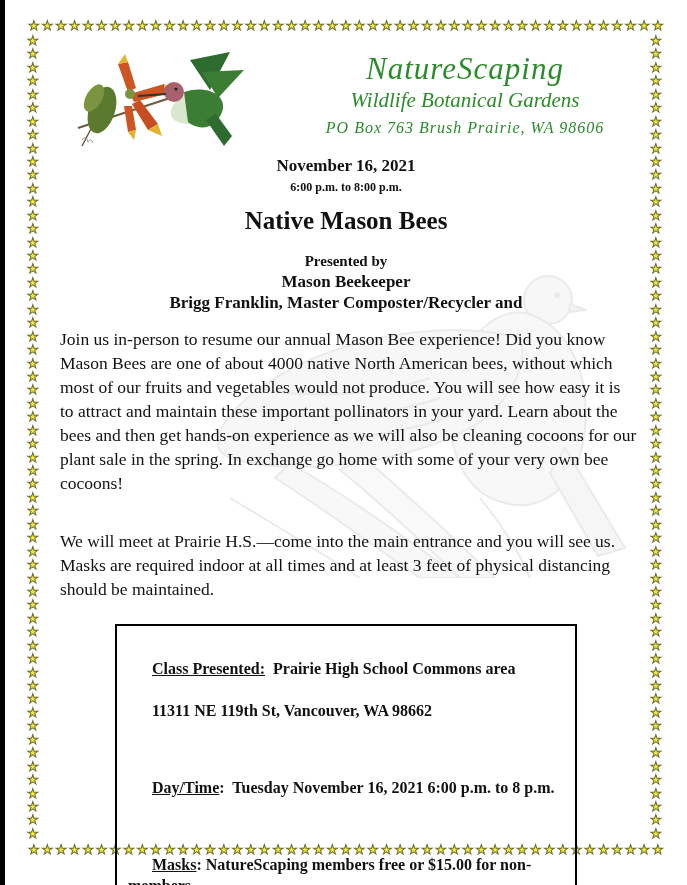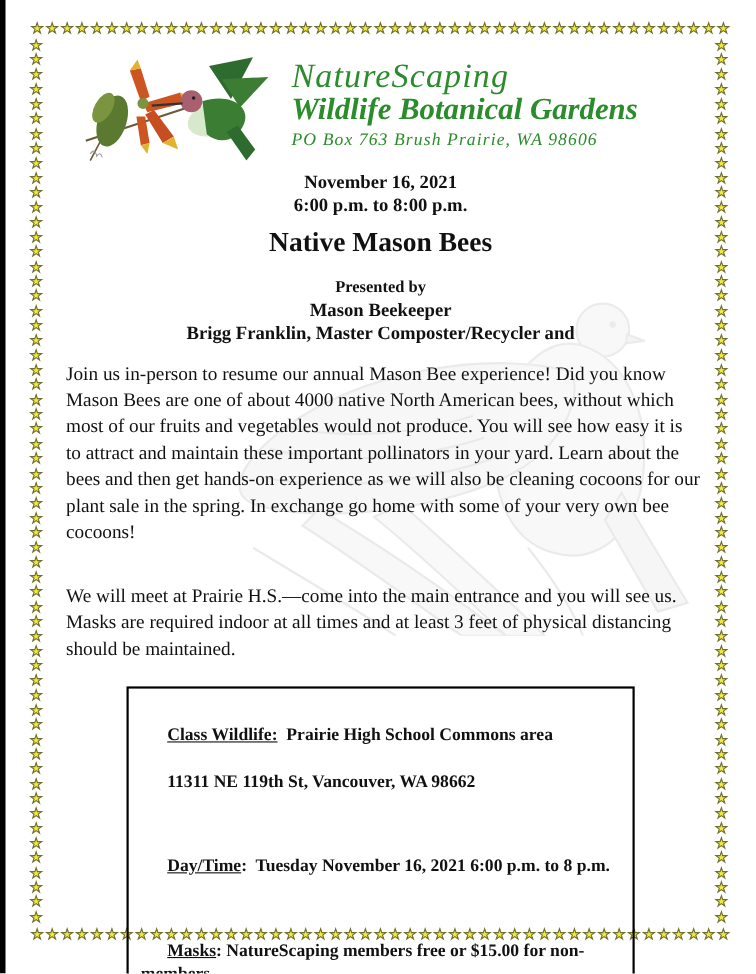--- a/index.html
+++ b/index.html
@@ -18,27 +18,27 @@
   .border-top{top:19px;}
   .border-bottom{top:843px;}
   .border-col{position:absolute;top:34px;height:806px;display:flex;flex-direction:column;justify-content:space-between;width:14px;}
   .border-left{left:27px;}
   .border-right{left:650px;}
   
   .watermark{position:absolute;left:110px;top:248px;width:545px;height:330px;opacity:0.17;z-index:0;pointer-events:none;}
   
   .content{position:absolute;left:40px;top:46px;width:612px;z-index:1;}
   .hummingbird{position:absolute;left:32px;top:2px;width:176px;height:106px;}
-  .org-block{position:absolute;left:225px;top:6px;width:400px;text-align:left;color:#2a8c2a;font-style:italic;}
+  .org-block{position:absolute;left:225px;top:6px;width:400px;text-align:center;color:#2a8c2a;font-style:italic;}
   .org-name{font-size:31px;letter-spacing:1px;line-height:34px;}
-  .org-sub{font-size:28px;line-height:28px;font-weight:bold;}
+  .org-sub{font-size:21px;line-height:28px;}
   .org-addr{font-size:16px;line-height:28px;letter-spacing:1px;}
   .event-block{padding-top:110px;text-align:center;font-weight:bold;}
   .event-date{font-size:17px;line-height:20px;margin-bottom:1px;}
-  .event-time{font-size:17px;line-height:20px;}
+  .event-time{font-size:12px;line-height:20px;}
   .event-title{font-size:25px;line-height:26px;margin-top:11px;}
   .event-presented{font-size:15px;line-height:19px;margin-top:18px;}
   .event-presenter{font-size:17px;line-height:21px;}
   .para{font-size:17.5px;line-height:24px;margin:0 14px 0 20px;white-space:pre-wrap;}
   .para1{margin-top:14px;}
   .para2{margin-top:34px;}
   
   .info-box{
     margin:23px 0 0 75px;width:437px;border:2px solid #000;
     padding:11px 10px 20px 11px;font-weight:bold;font-size:16px;line-height:21px;
@@ -333,21 +333,21 @@
     <div class="event-presented">Presented by</div>
     <div class="event-presenter">Mason Beekeeper</div>
     <div class="event-presenter">Brigg Franklin, Master Composter/Recycler and</div>
   </div>
 
   <p class="para para1">Join us in-person to resume our annual Mason Bee experience! Did you know Mason Bees are one of about 4000 native North American bees, without which most of our fruits and vegetables would not produce. You will see how easy it is to attract and maintain these important pollinators in your yard. Learn about the bees and then get hands-on experience as we will also be cleaning cocoons for our plant sale in the spring. In exchange go home with some of your very own bee cocoons!</p>
   <p class="para para2">We will meet at Prairie H.S.—come into the main entrance and you will see us. Masks are required indoor at all times and at least 3 feet of physical distancing should be maintained.</p>
 
   <div class="info-box">
     <div class="info-section">
-      <span class="u">Class Wildlife:</span><span>  Prairie High School Commons area</span><br>
+      <span class="u">Class Presented:</span><span>  Prairie High School Commons area</span><br>
       <span>11311 NE 119th St, Vancouver, WA 98662</span>
     </div>
     <div class="info-section">
       <span class="u">Day/Time</span><span>:</span><span>  Tuesday November 16, 2021 6:00 p.m. to 8 p.m.</span>
     </div>
     <div class="info-section">
       <span class="u">Masks</span><span>:</span><span> NatureScaping members free or $15.00 for non-members.</span><br>
       
     </div>
 

